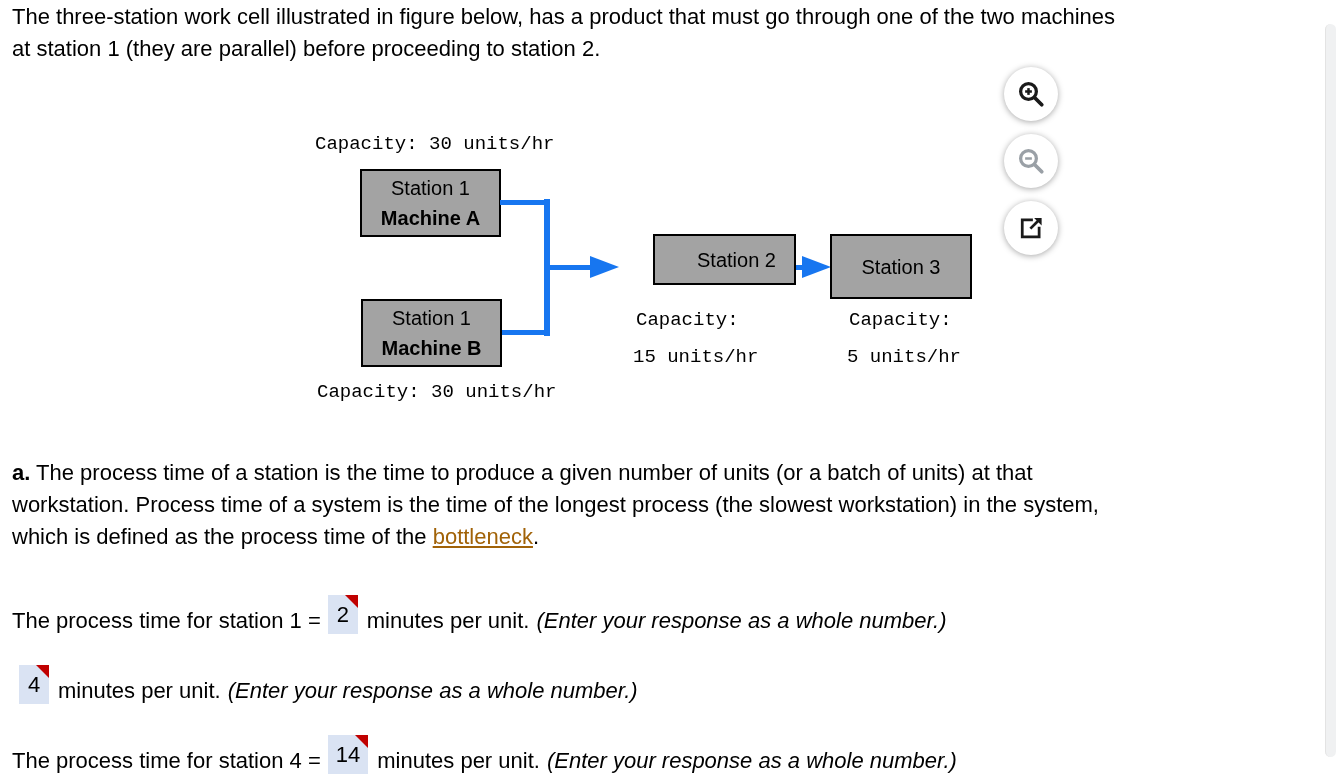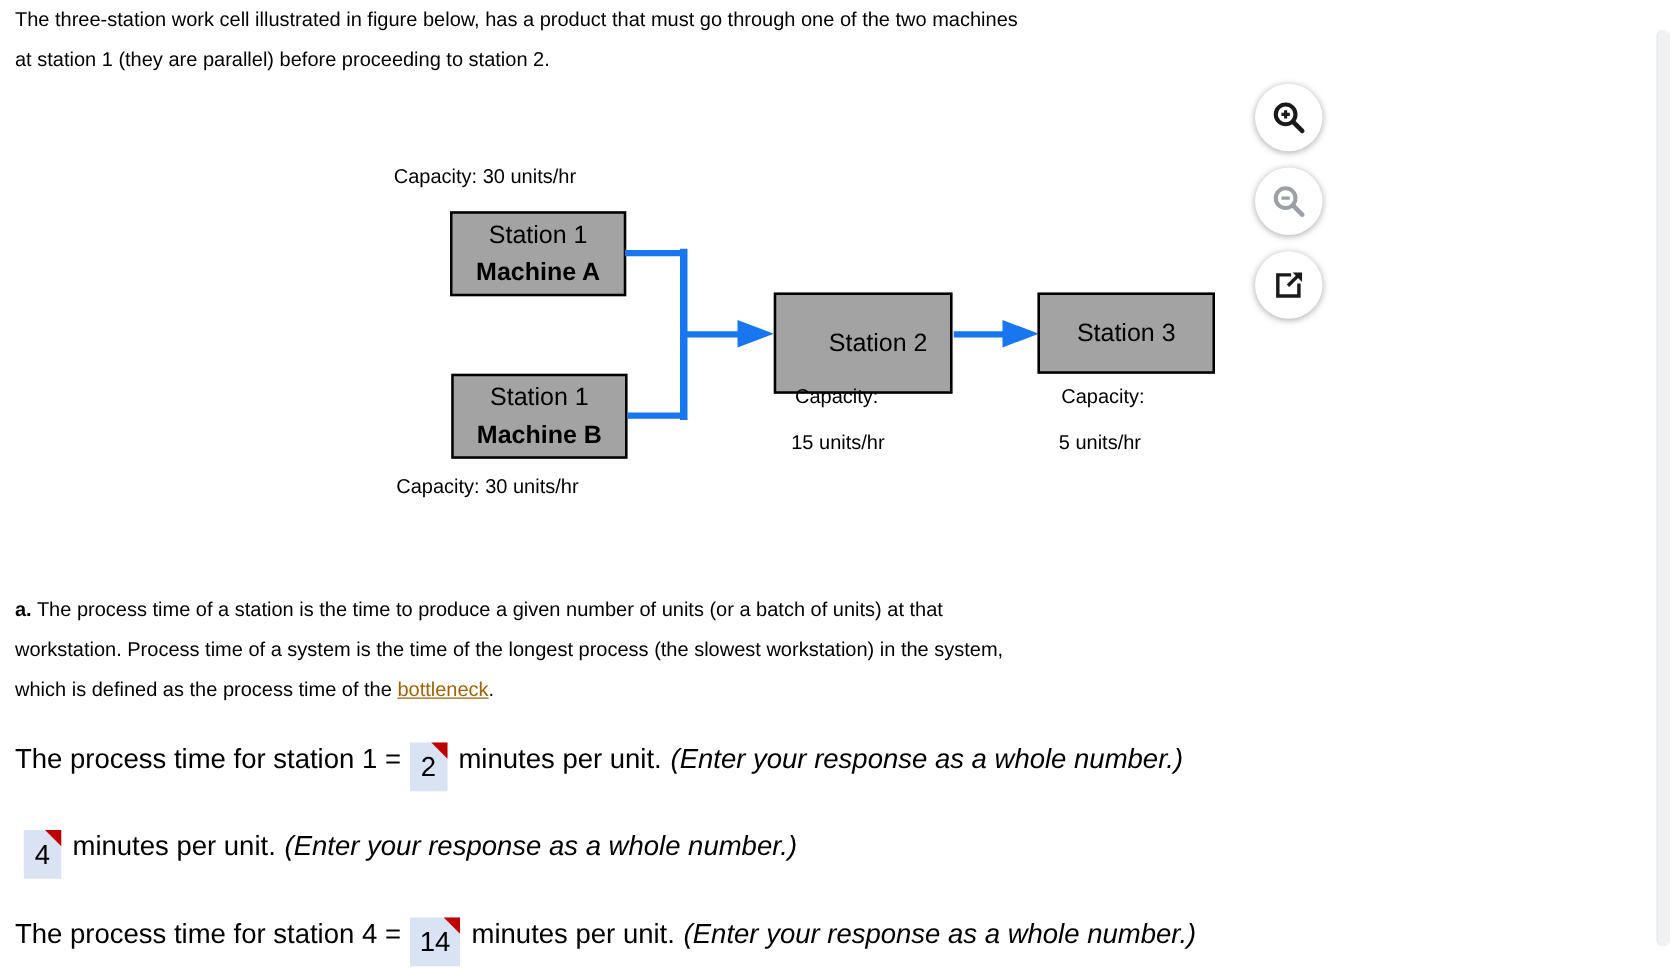--- a/index.html
+++ b/index.html
@@ -2,27 +2,27 @@
 <html><head>
 <meta charset="utf-8">
 <style>
   * { margin:0; padding:0; box-sizing:border-box; }
   html,body { background:#fff; }
   .page {
     position:relative; width:1336px; height:774px; overflow:hidden;
     font-family:"Liberation Sans", sans-serif; color:#000; background:#fff;
   }
   .abs { position:absolute; }
-  .line { white-space:nowrap; line-height:32px; font-size:16px; }
+  .line { white-space:nowrap; line-height:32px; font-size:22px; }
 
   
   .intro { left:12px; top:1px; }
 
   
-  .cap-label { font-size:16px; white-space:nowrap; }
+  .cap-label { font-size:19px; white-space:nowrap;font-family:Liberation Mono, monospace; }
   .dbox {
     border:2px solid #000; background:#a3a3a3; text-align:center;
     display:flex; flex-direction:column; justify-content:center;
     font-size:20px; line-height:30px;
   }
   .dbox .bold { font-weight:bold; }
   .conn { background:#1776f0; }
   .ah {
     width:0; height:0; border-top:11px solid transparent;
     border-bottom:11px solid transparent; border-left:29px solid #1776f0;
@@ -36,27 +36,27 @@
   }
   .tool-btn svg { display:block; }
 
   
   .scrollbar-track {
     left:1325px; top:24px; width:11px; height:733px;
     background:#f0f1f2; border-left:1px solid #e3e3e3; border-radius:6px;
   }
 
   
-  .qa { left:12px; top:473px; }
+  .qa { left:12px; top:457px; }
   .qa .bold { font-weight:bold; }
   .qlink { color:#a16207; text-decoration:underline; cursor:pointer; }
 
   
   .answer-row {
-    left:12px; height:40px; display:flex; align-items:flex-start;
+    left:12px; height:40px; display:flex; align-items:flex-end;
     font-size:22px; white-space:nowrap;
   }
   .answer-box {
     position:relative; background:#dae3f3; height:39px; min-width:30px;
     padding:0 8px; margin:0 9px 0 7px; display:flex; align-items:center;
     justify-content:center; font-size:22px; cursor:text;
   }
   .answer-marker {
     position:absolute; top:0; right:0; width:0; height:0;
     border-top:13px solid #c00000; border-left:13px solid transparent;
@@ -88,21 +88,21 @@
   <div class="abs cap-label" style="left:317px; top:381px;">Capacity: 30 units/hr</div>
 
   <div class="abs conn" style="left:500px; top:200px; width:48px; height:5px;"></div>
   <div class="abs conn" style="left:502px; top:330px; width:46px; height:5px;"></div>
   <div class="abs conn" style="left:544px; top:199px; width:6px; height:137px;"></div>
   <div class="abs conn" style="left:548px; top:265px; width:44px; height:5px;"></div>
   <div class="abs ah" style="left:590px; top:256px;"></div>
   <div class="abs conn" style="left:763px; top:265px; width:44px; height:5px;"></div>
   <div class="abs ah" style="left:802px; top:256px;"></div>
 
-  <div class="abs dbox" style="left:619px; top:234px; width:143px; height:81px;padding-left:24px;">
+  <div class="abs dbox" style="left:653px; top:234px; width:143px; height:51px;padding-left:24px;">
     <div>Station 2</div>
   </div>
   <div class="abs cap-label" style="left:636px; top:309px;">Capacity:</div>
   <div class="abs cap-label" style="left:633px; top:346px;">15 units/hr</div>
 
   <div class="abs dbox" style="left:830px; top:234px; width:142px; height:65px;text-align:center;">
     <div>Station 3</div>
   </div>
   <div class="abs cap-label" style="left:849px; top:309px;">Capacity:</div>
   <div class="abs cap-label" style="left:847px; top:346px;">5 units/hr</div>

